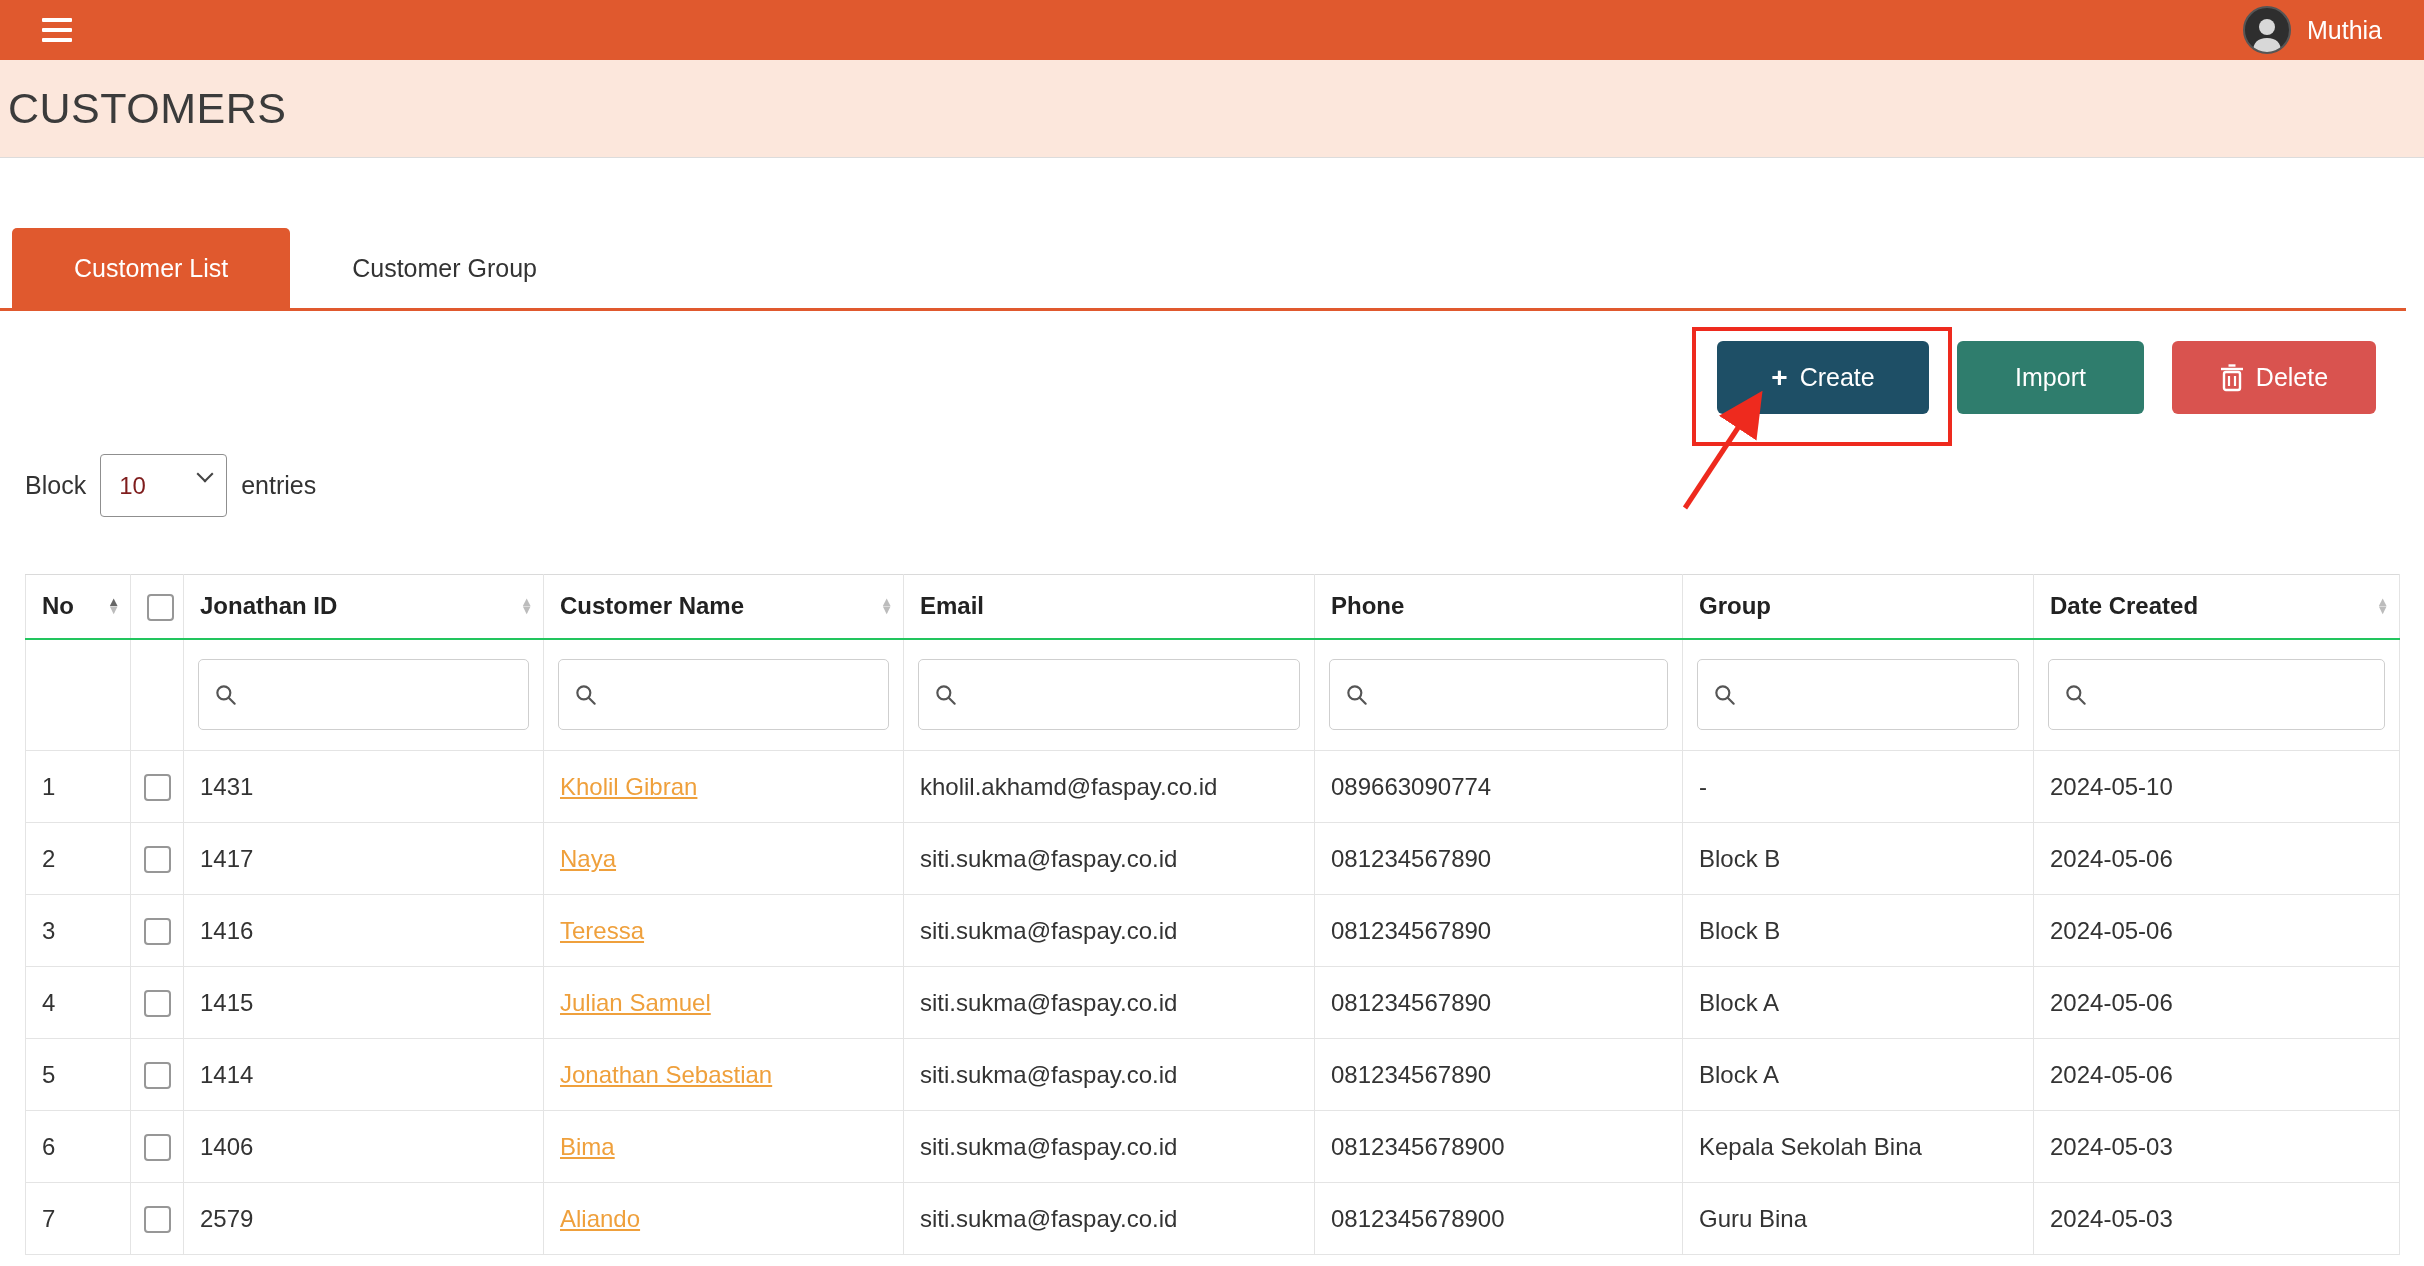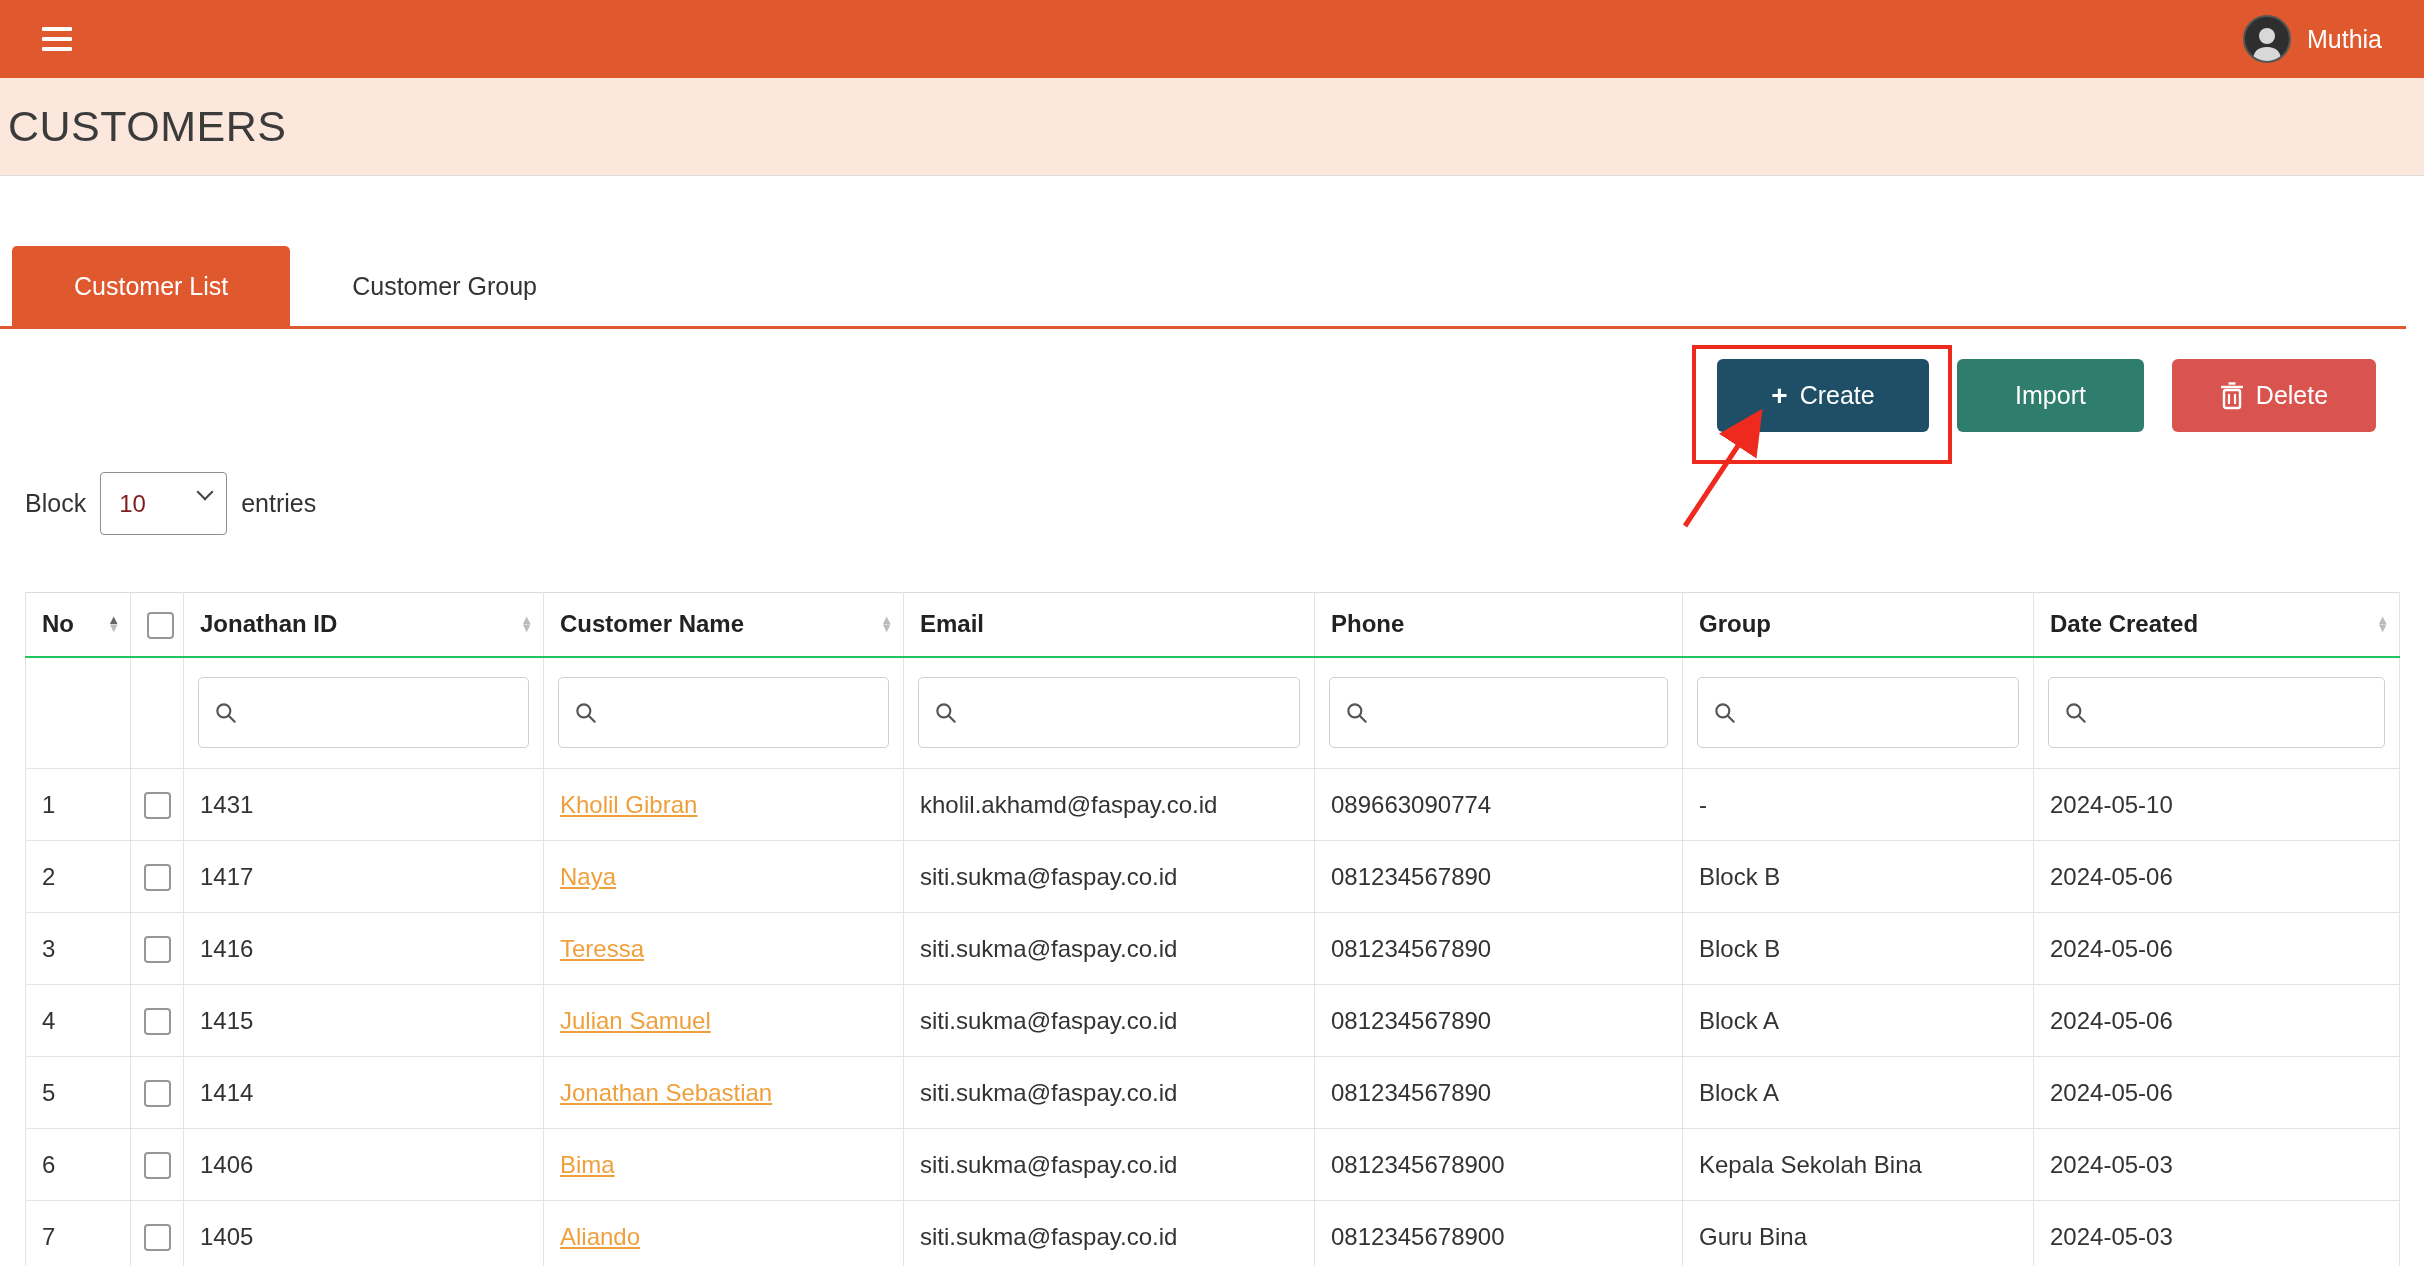--- a/index.html
+++ b/index.html
@@ -1,20 +1,20 @@
 <!DOCTYPE html>
 <html style="--navbar: #e0592e; --banner: #fce7dc; --active-tab: #e0592e; --create-button: #1e4f66; --import-button: #2f7d6d; --delete-button: #d9534f; --link: #efa03c; --annotation: #ee2a1e;"><head>
 <meta charset="utf-8">
 <style>
   * { margin:0; padding:0; box-sizing:border-box; }
   html,body { width:2424px; height:1266px; overflow:hidden; background:#fff;
     font-family:"Liberation Sans","DejaVu Sans",sans-serif; color:#333; }
 
   
-  .navbar { height:78px; background:var(--navbar,#e0592e); display:flex; align-items:center;
+  .navbar { height:60px; background:var(--navbar,#e0592e); display:flex; align-items:center;
     justify-content:space-between; padding:8px 42px; }
   .hamburger { display:flex; flex-direction:column; gap:6px; cursor:pointer; }
   .hamburger span { display:block; width:30px; height:4px; background:#fff; border-radius:1px; }
   .nav-right { display:flex; align-items:center; gap:16px; }
   .avatar { width:48px; height:48px; border-radius:50%; background:#2e2e2e; display:flex;
     align-items:flex-end; justify-content:center; overflow:hidden; border:2px solid #555; }
   .user-name { color:#fff; font-size:25px; }
 
   
   .title-bar { height:98px; background:var(--banner,#fce7dc); display:flex; align-items:center;
@@ -371,21 +371,21 @@
     <td>0812345678900</td>
     <td>Kepala Sekolah Bina</td>
     <td>2024-05-03</td>
   </tr>
 
   <tr>
     <td>7</td>
     <td class="cb-cell">
       <input type="checkbox" class="cb" style="">
     </td>
-    <td>1405</td>
+    <td>2579</td>
     <td>
       <a href="#" class="name-link">Aliando</a>
     </td>
     <td>siti.sukma@faspay.co.id</td>
     <td>0812345678900</td>
     <td>Guru Bina</td>
     <td>2024-05-03</td>
   </tr>
 </tbody>
 </table>

